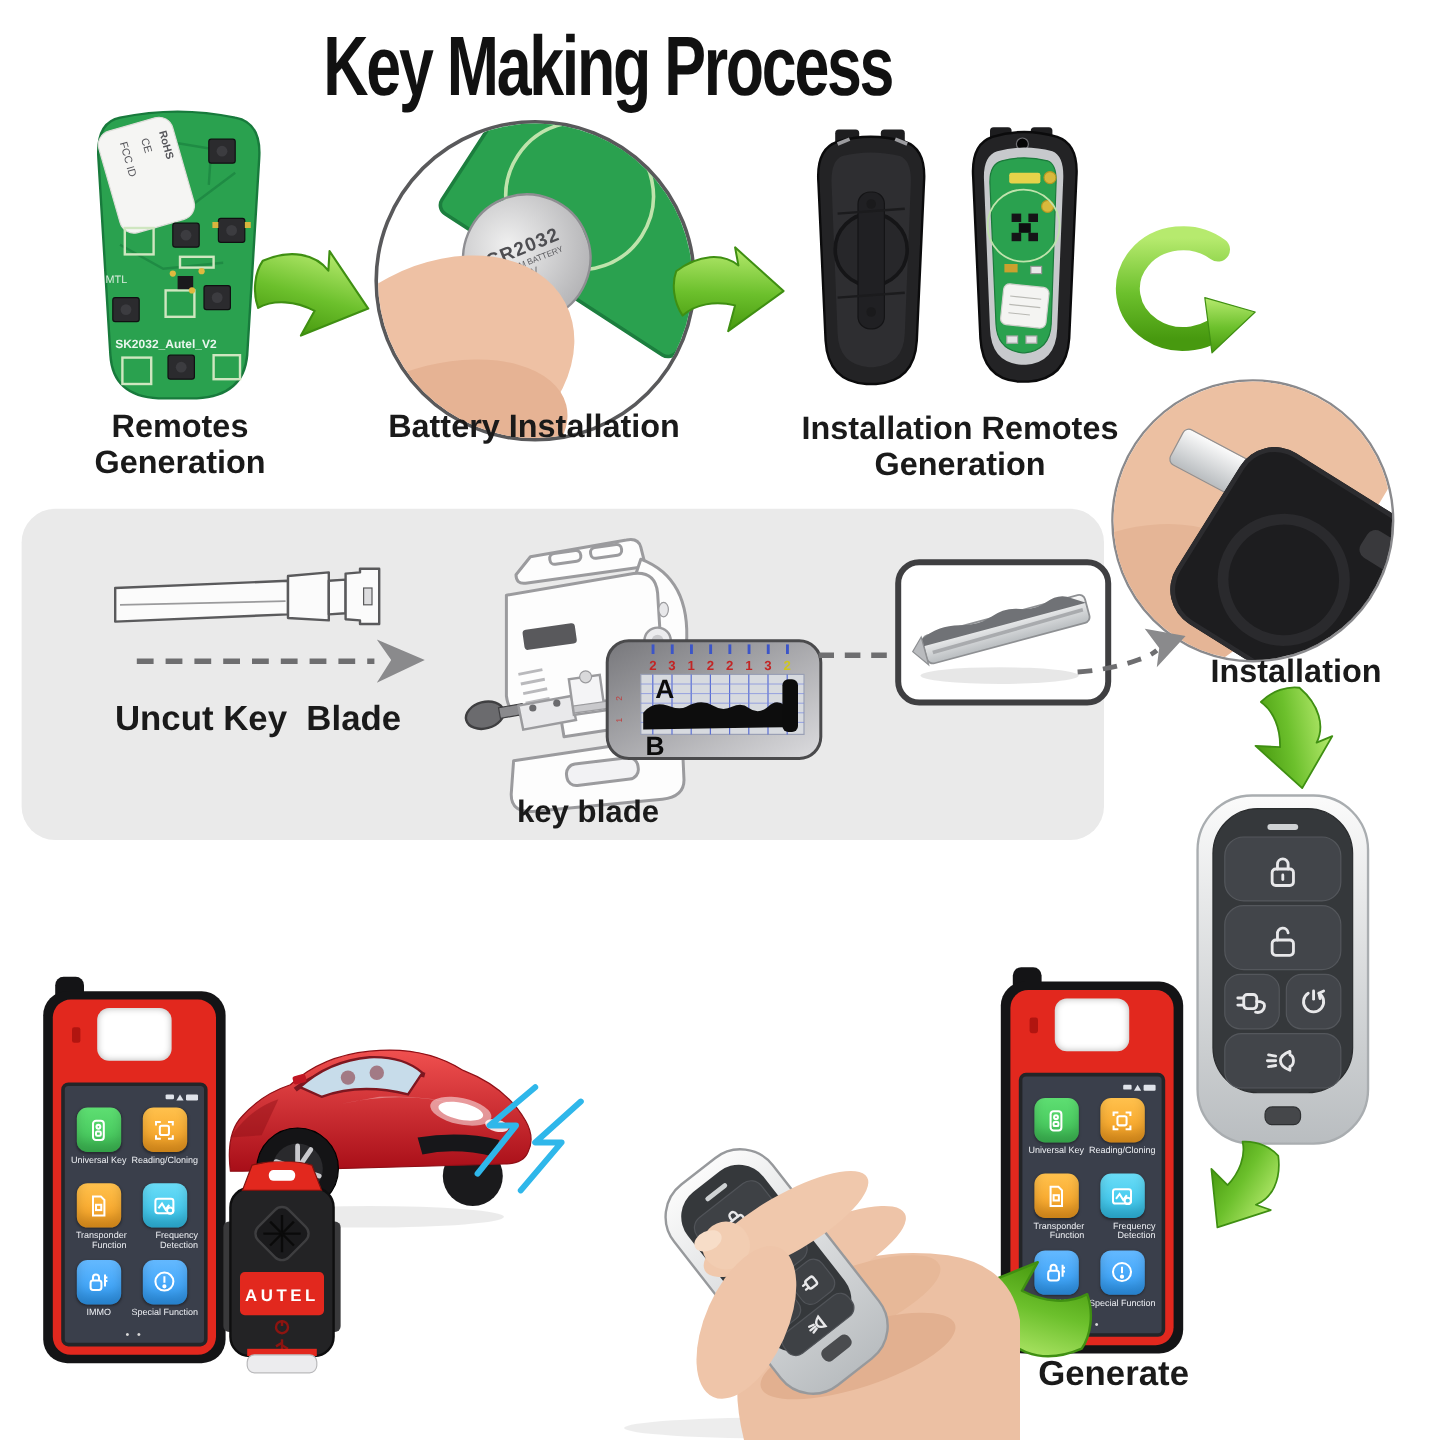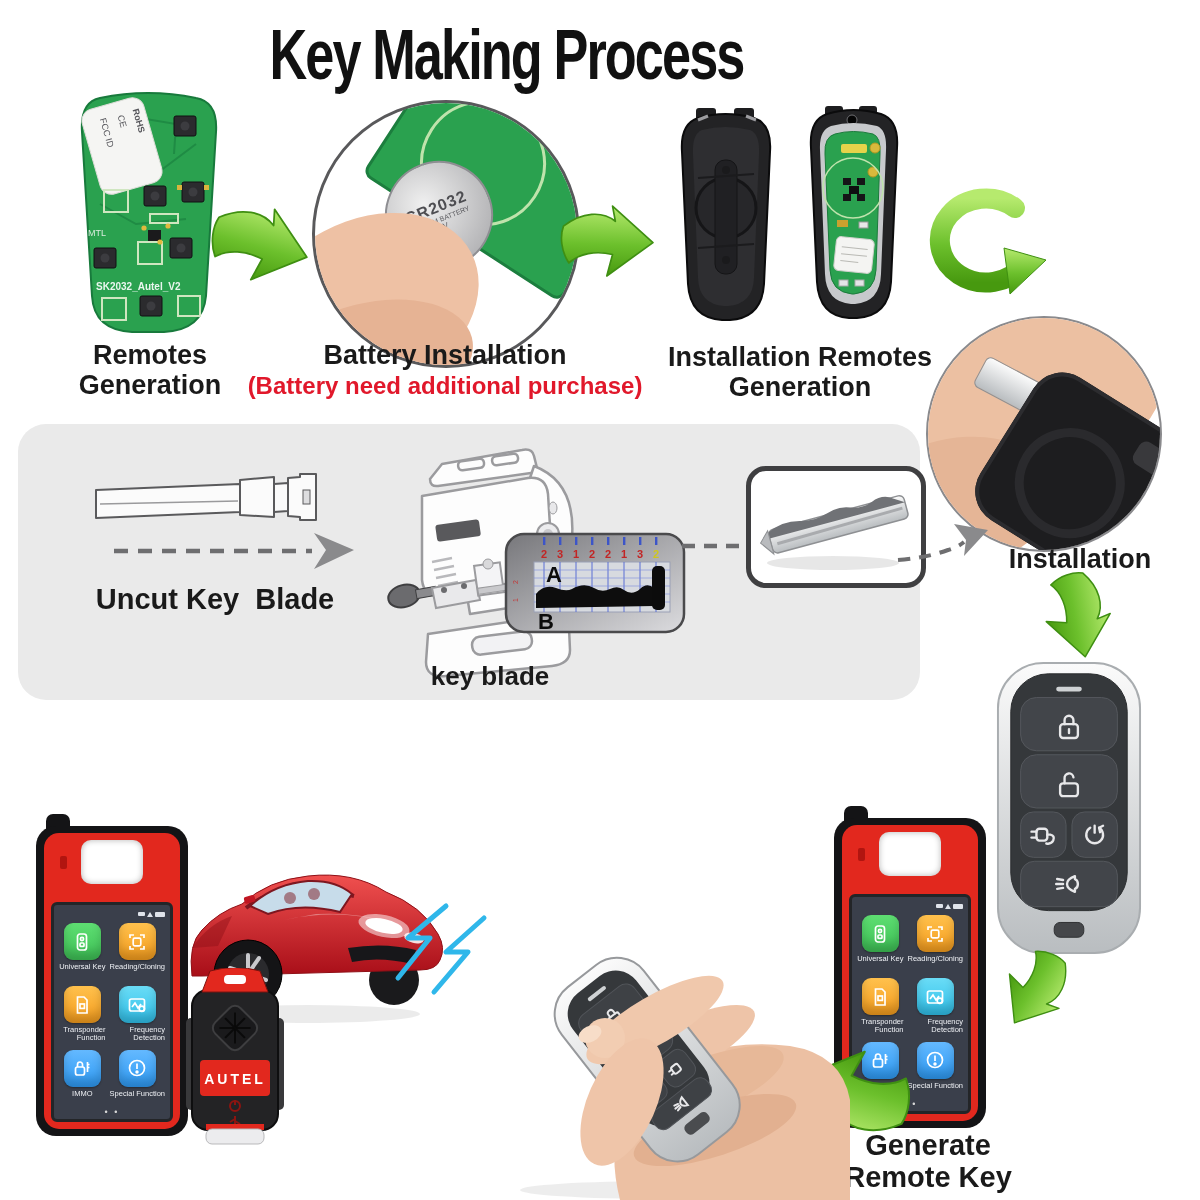--- a/index.html
+++ b/index.html
@@ -139,21 +139,20 @@
     </div>
     <div class="abs" style="left:70px;top:58px;width:104px;height:104px;border-radius:50%;background:url(#gBattery) #c6c6c9;background:radial-gradient(circle at 40% 35%,#f0f0f0,#a3a3a6);border:2px solid #8e8e92;transform:rotate(-22deg);display:flex;flex-direction:column;align-items:center;justify-content:center">
       <div style="font-size:16px;font-weight:700;color:#4e4e52;letter-spacing:1px">CR2032</div>
       <div style="font-size:7px;color:#5c5c60">LITHIUM BATTERY</div>
       <div style="font-size:8px;color:#5c5c60">3V</div>
     </div>
     <div class="abs" style="left:-70px;top:118px;width:240px;height:175px;background:#eec1a4;border-radius:50%;transform:rotate(-28deg)"></div>
     <div class="abs" style="left:-50px;top:200px;width:210px;height:120px;background:#e6b394;border-radius:50%;transform:rotate(-14deg)"></div>
   </div>
   <div class="abs caption" style="left:300px;top:341px;width:290px;font-size:27px">Battery Installation</div>
-  <div class="abs note" style="left:235px;top:372px;width:420px;font-size:24px">(Battery need additional purchase)</div>
 
   <svg class="abs" style="left:558px;top:198px;transform:rotate(2deg)" width="100" height="86" viewBox="0 0 120 100">
     <path d="M6 34 C28 16 52 14 68 26 L64 8 L114 50 L60 92 L66 66 C46 62 26 66 14 78 C4 64 2 46 6 34 Z" fill="url(#gGreen)" stroke="#3f8f12" stroke-width="2" stroke-linejoin="round"></path>
   </svg>
 
   <svg class="abs" style="left:660px;top:102px" width="255" height="245" viewBox="0 0 255 245">
     <g transform="translate(8,6)">
       <rect x="28" y="0" width="20" height="16" rx="3" fill="#1d1d1f"></rect>
         <rect x="66" y="0" width="20" height="16" rx="3" fill="#1d1d1f"></rect>
       <path d="M30 10 Q57 2 86 10 Q104 16 102 44 L96 176 Q94 210 62 212 L54 212 Q22 210 20 176 L14 44 Q12 16 30 10 Z" fill="#232325" stroke="#0b0b0c" stroke-width="2"></path>
@@ -455,21 +454,20 @@
               </div>
               <div class="app-label">Special Function</div>
             </div>
         </div>
         <div class="km-dots">• •</div>
       </div>
     </div>
   </div>
   <div class="abs caption" style="left:828px;top:1130px;width:200px;font-size:29px">
     <div>Generate</div>
-    <div>Remote Key</div>
   </div>
 
   <svg class="abs" style="left:738px;top:1042px;transform:rotate(196deg)" width="230" height="102" viewBox="0 0 120 100">
     <path d="M6 34 C28 16 52 14 68 26 L64 8 L114 50 L60 92 L66 66 C46 62 26 66 14 78 C4 64 2 46 6 34 Z" fill="url(#gGreen)" stroke="#3f8f12" stroke-width="2" stroke-linejoin="round"></path>
   </svg>
 
   <svg class="abs" style="left:470px;top:950px" width="380" height="250" viewBox="0 0 380 250">
     <ellipse cx="190" cy="240" rx="140" ry="9" fill="#00000012"></ellipse>
     <path d="M150 250 Q130 170 180 130 Q240 86 320 96 Q372 104 380 150 L380 250 Z" fill="#ecc0a3"></path>
     <ellipse cx="205" cy="100" rx="88" ry="26" transform="rotate(-26 205 100)" fill="#eec4a8"></ellipse>

